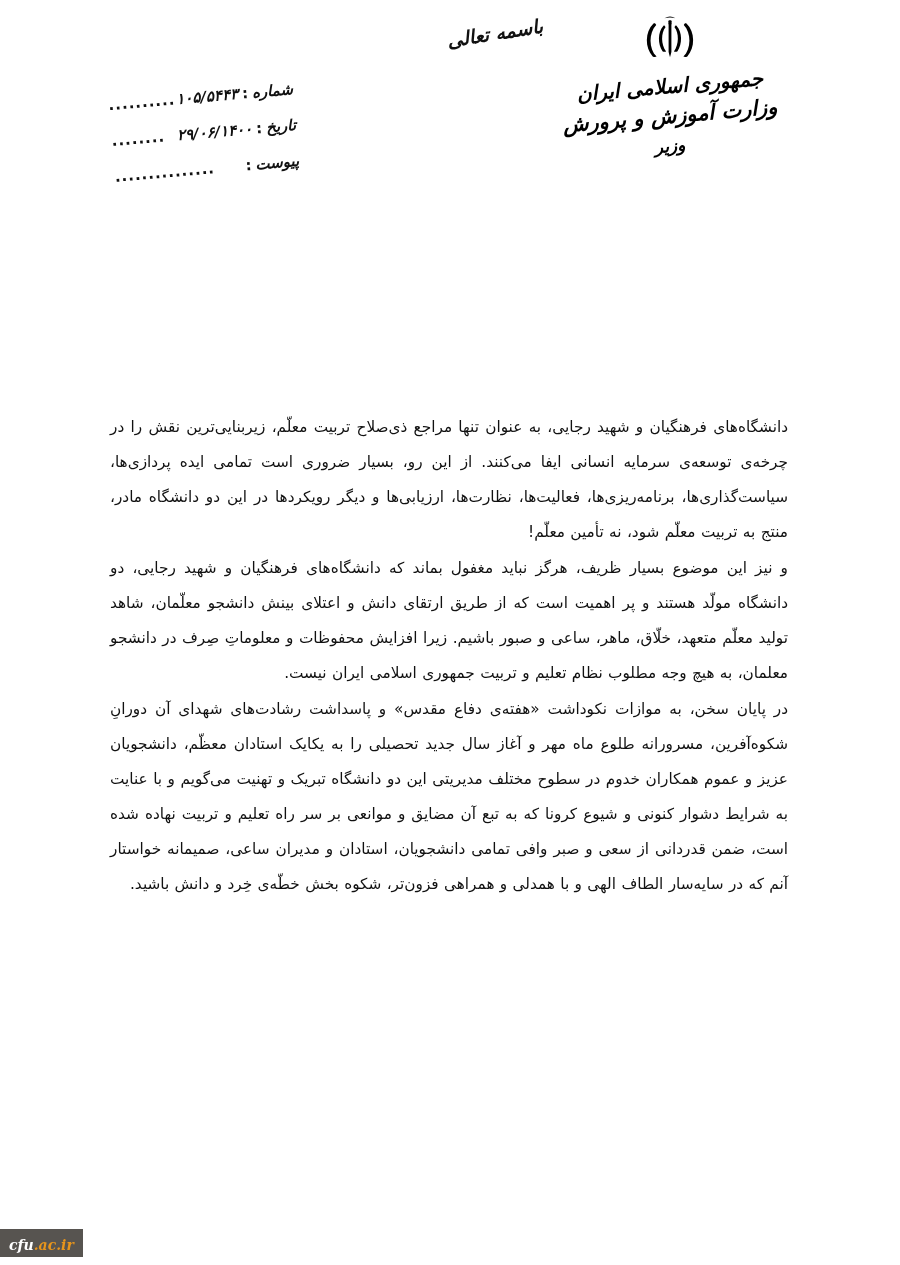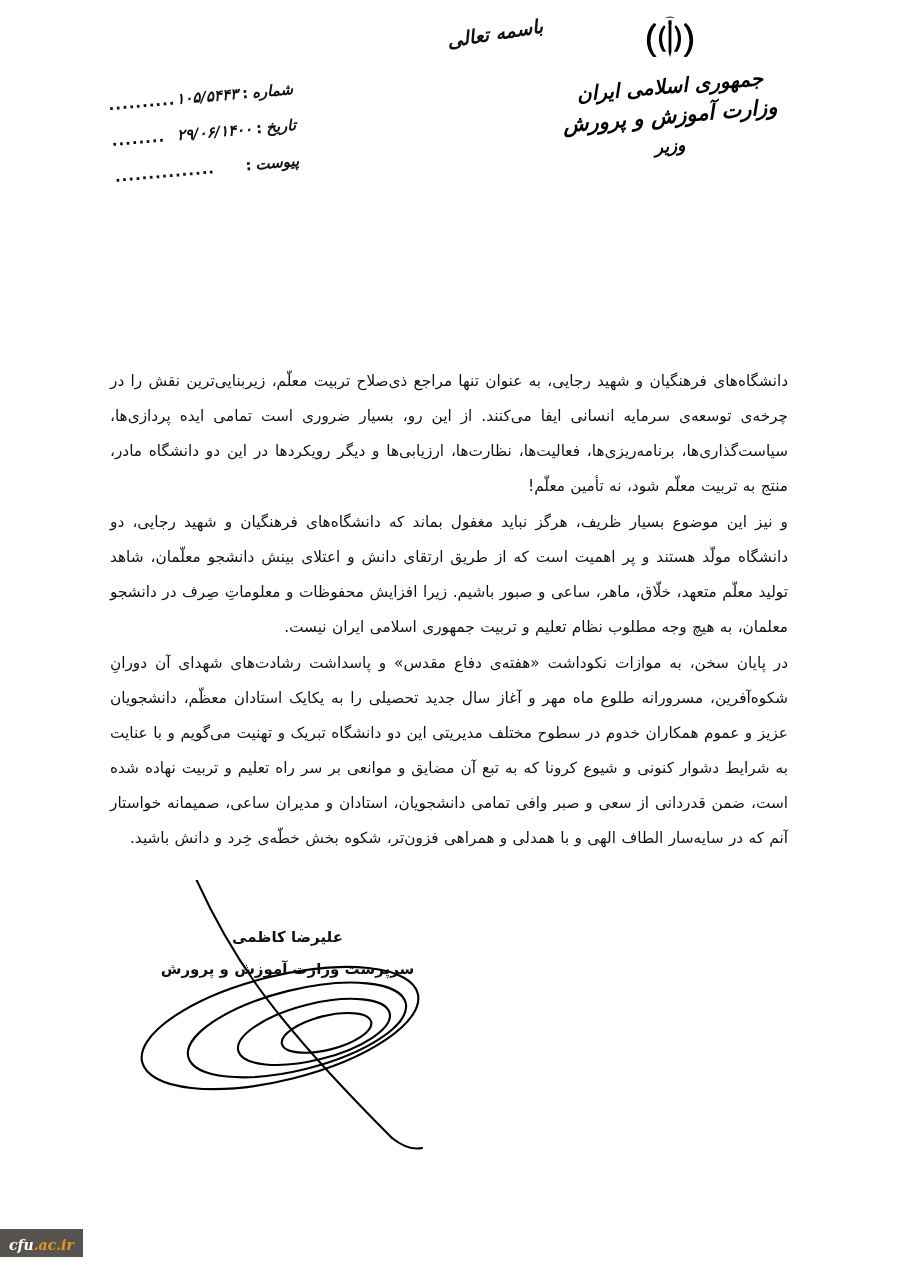--- a/index.html
+++ b/index.html
@@ -100,21 +100,21 @@
     letter-spacing: 1px;
     flex: 1 1 auto;
     overflow: hidden;
     direction: ltr;
     text-align: left;
   }
 
   
   .body {
     position: absolute;
-    top: 364px;
+    top: 410px;
     right: 112px;
     left: 110px;
     direction: rtl;
     text-align: justify;
     text-align-last: right;
   }
   .para {
     font-size: 15.3px;
     line-height: 35px;
     margin: 0 0 1px 0;
@@ -229,39 +229,18 @@
       <span class="meta-dots">...............</span>
     </div>
   </div>
 
   <div class="body">
     <p class="para">دانشگاه‌های فرهنگیان و شهید رجایی، به عنوان تنها مراجع ذی‌صلاح تربیت معلّم، زیربنایی‌ترین نقش را در چرخه‌ی توسعه‌ی سرمایه انسانی ایفا می‌کنند. از این رو، بسیار ضروری است تمامی ایده پردازی‌ها، سیاست‌گذاری‌ها، برنامه‌ریزی‌ها، فعالیت‌ها، نظارت‌ها، ارزیابی‌ها و دیگر رویکردها در این دو دانشگاه مادر، منتج به تربیت معلّم شود، نه تأمین معلّم!</p>
     <p class="para">و نیز این موضوع بسیار ظریف، هرگز نباید مغفول بماند که دانشگاه‌های فرهنگیان و شهید رجایی، دو دانشگاه مولّد هستند و پر اهمیت است که از طریق ارتقای دانش و اعتلای بینش دانشجو معلّمان، شاهد تولید معلّم متعهد، خلّاق، ماهر، ساعی و صبور باشیم. زیرا افزایش محفوظات و معلوماتِ صِرف در دانشجو معلمان، به هیچ وجه مطلوب نظام تعلیم و تربیت جمهوری اسلامی ایران نیست.</p>
     <p class="para">در پایان سخن، به موازات نکوداشت «هفته‌ی دفاع مقدس» و پاسداشت رشادت‌های شهدای آن دورانِ شکوه‌آفرین، مسرورانه طلوع ماه مهر و آغاز سال جدید تحصیلی را به یکایک استادان معظّم، دانشجویان عزیز و عموم همکاران خدوم در سطوح مختلف مدیریتی این دو دانشگاه تبریک و تهنیت می‌گویم و با عنایت به شرایط دشوار کنونی و شیوع کرونا که به تبع آن مضایق و موانعی بر سر راه تعلیم و تربیت نهاده شده است، ضمن قدردانی از سعی و صبر وافی تمامی دانشجویان، استادان و مدیران ساعی، صمیمانه خواستار آنم که در سایه‌سار الطاف الهی و با همدلی و همراهی فزون‌تر، شکوه بخش خطّه‌ی خِرد و دانش باشید.</p>
   </div>
 
-  <div class="signature-block">
-    <svg class="sig-svg" width="330" height="290" viewBox="0 0 330 290" aria-hidden="true">
-      <g fill="none" stroke="#000000" stroke-width="2.1" stroke-linecap="round">
-
-        <g transform="translate(150,148) rotate(-14)">
-          <ellipse cx="0" cy="0" rx="142" ry="52"></ellipse>
-          <ellipse cx="16" cy="6" rx="112" ry="40"></ellipse>
-          <ellipse cx="32" cy="12" rx="78" ry="28"></ellipse>
-          <ellipse cx="44" cy="16" rx="46" ry="17"></ellipse>
-        </g>
-
-        <path d="M63 -8 C 78 26, 96 62, 126 104 C 160 152, 210 206, 262 258"></path>
-
-        <path d="M262 258 C 272 266, 282 270, 292 268"></path>
-      </g>
-    </svg>
-    <div class="sig-text">
-      <span class="sig-name">علیرضا کاظمی</span>
-      <span class="sig-title">سرپرست وزارت آموزش و پرورش</span>
-    </div>
-  </div>
 
   <div class="watermark">
     <span class="wm-cfu">cfu</span><span class="wm-tld">.ac.ir</span>
   </div>
 
 </div>
 
 </body></html>

